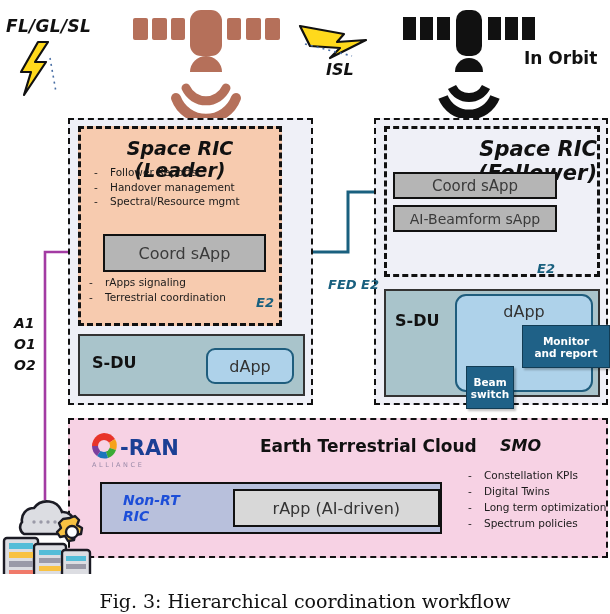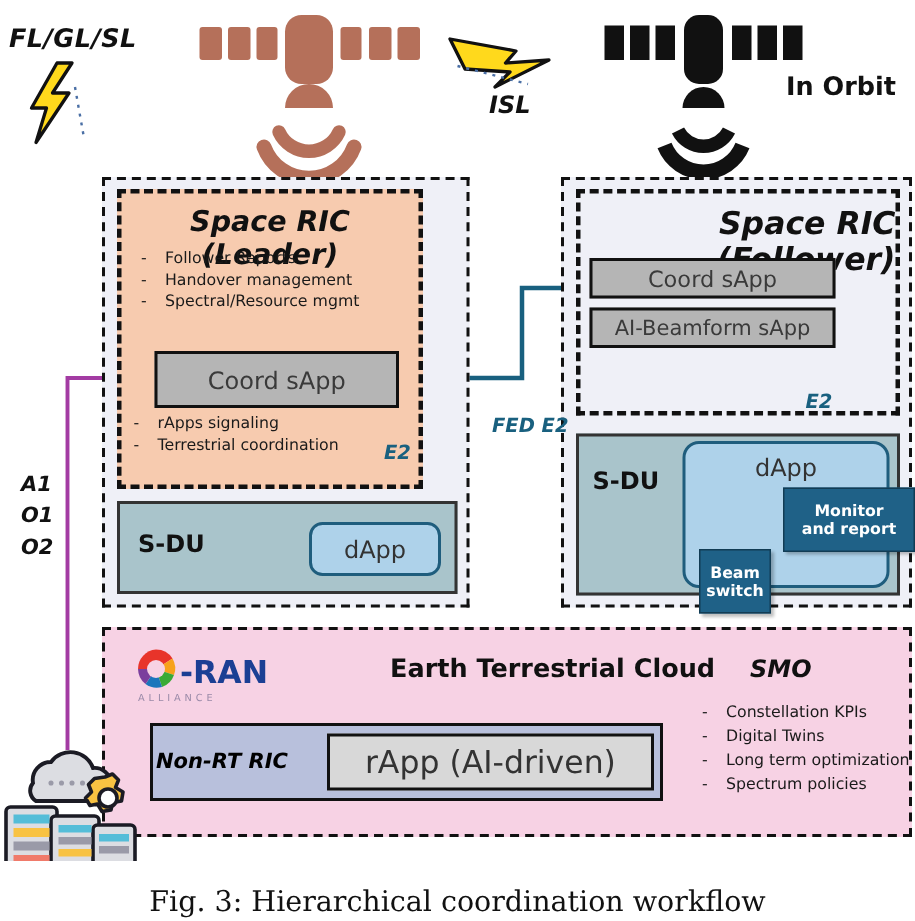--- a/index.html
+++ b/index.html
@@ -63,24 +63,24 @@
 
   
   #earth-cloud{left:68px;top:418px;width:540px;height:140px;background:#f7d2e4;
       border:2.5px dashed #111;box-sizing:border-box;}
   #earth-title{position:absolute;left:190px;top:16px;font-size:17px;font-weight:bold;color:#111;}
   #smo-label{position:absolute;left:430px;top:16px;font-size:16px;font-style:italic;font-weight:bold;color:#111;}
   #smo-bullets{left:398px;top:47px;font-size:10.5px;line-height:16px;}
   #nonrt-row{position:absolute;left:30px;top:62px;width:342px;height:52px;
       background:#b8c0dc;border:2px solid #111;box-sizing:border-box;
       display:flex;align-items:center;}
-  #nonrt-label{margin-left:2px;font-size:14px;font-style:italic;font-weight:bold;color:#000000;}
+  #nonrt-label{margin-left:21px;font-size:14px;font-style:italic;font-weight:bold;color:#1d4ed8;}
   #rapp-box{margin-left:26px;width:218px;height:38px;background:#d8d8d8;border:2px solid #111;
       box-sizing:border-box;display:flex;align-items:center;justify-content:center;
-      font-size:21px;color:#333;}
+      font-size:16px;color:#333;}
 
   
   #a1-o1-o2{left:14px;top:313px;font-size:14px;font-style:italic;font-weight:bold;
       color:#111;line-height:21px;}
 
   
   .linklabel{font-size:13px;font-style:italic;font-weight:bold;color:#19607f;}
   #e2-leader-label{left:256px;top:295px;}
   #fed-e2-label{left:328px;top:277px;}
   #e2-follower-label{left:537px;top:261px;}

